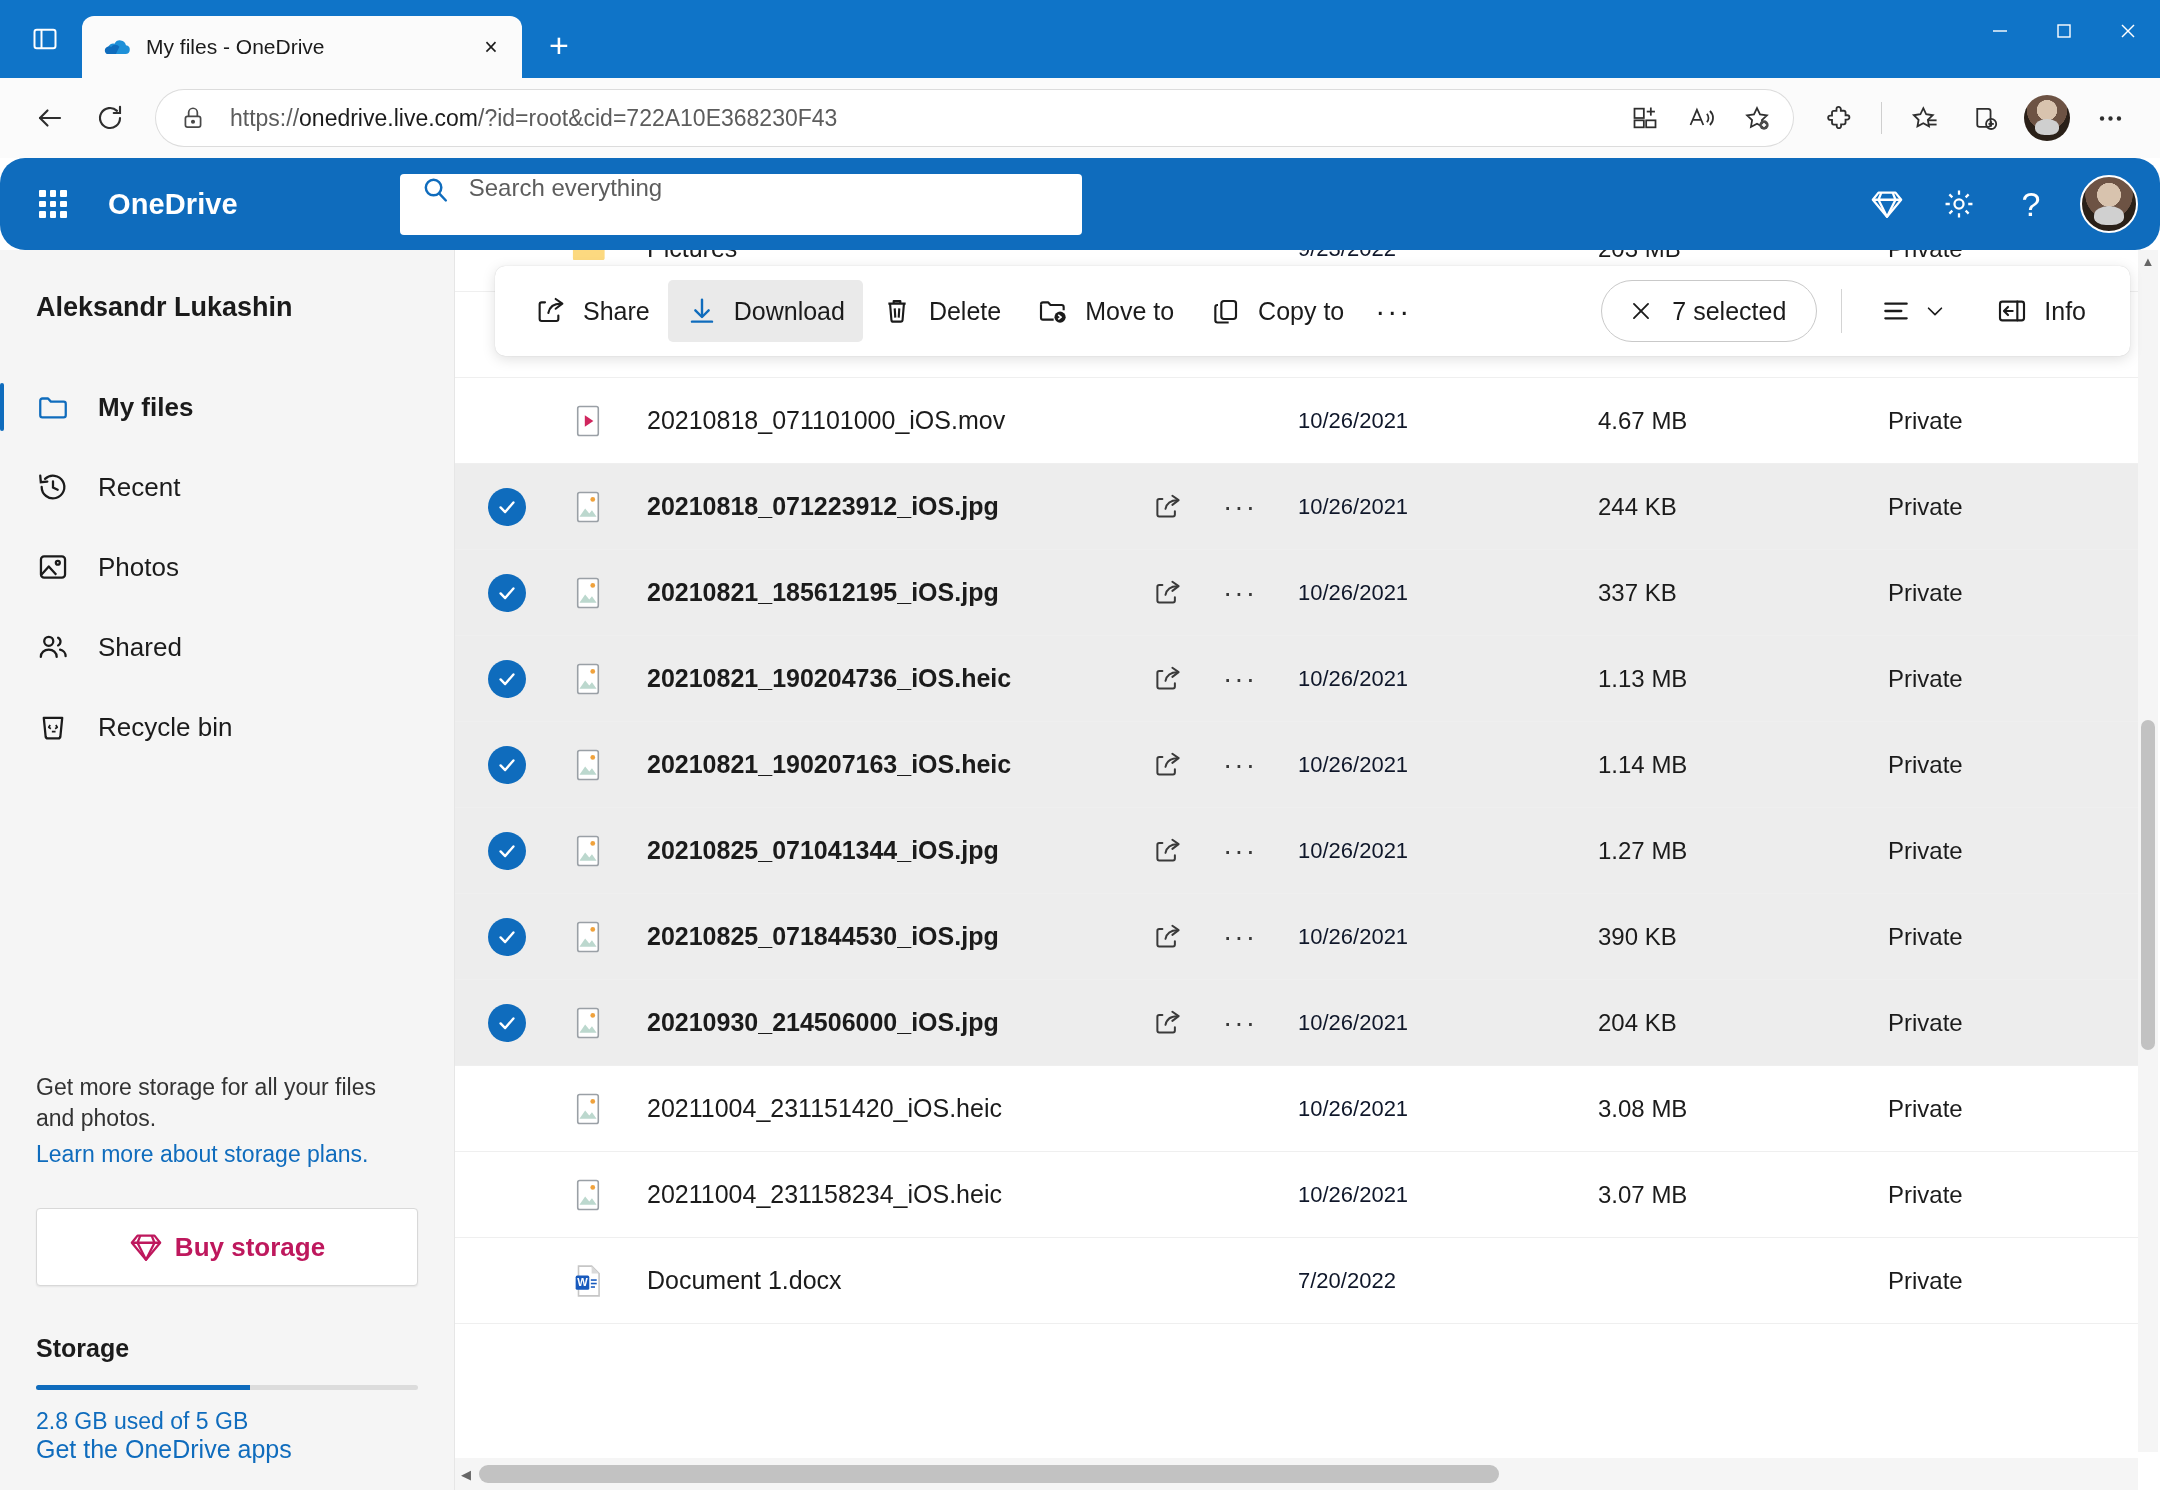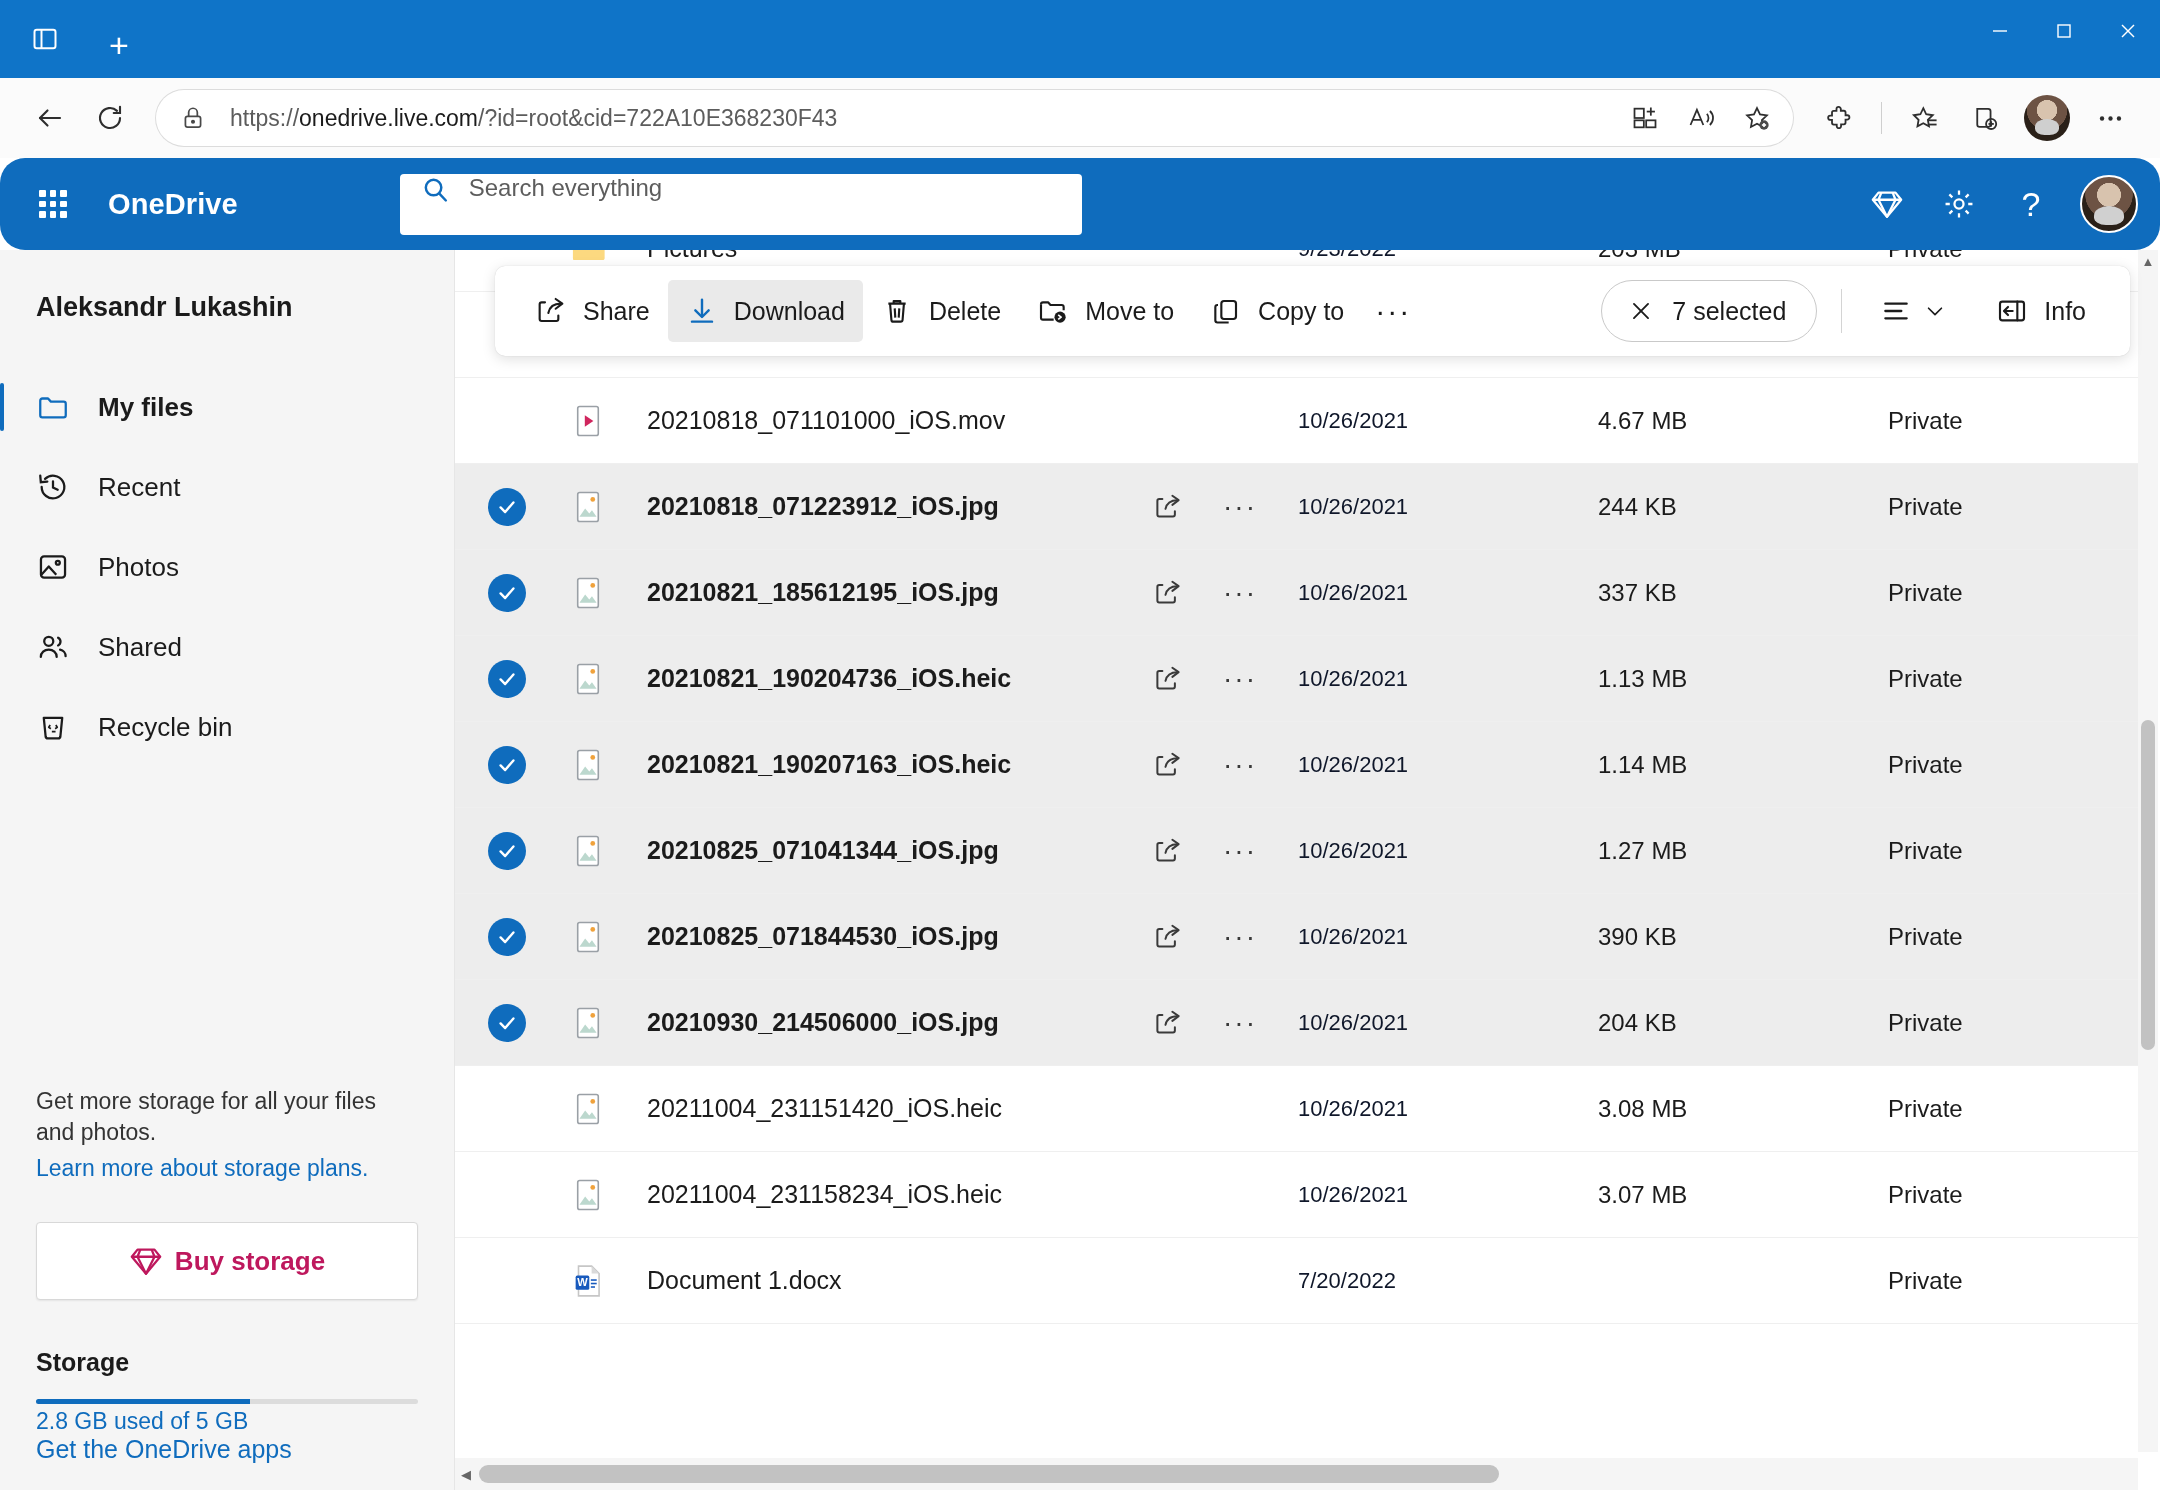--- a/index.html
+++ b/index.html
@@ -310,21 +310,21 @@
   }
   .storage-bar {
     margin-top: 22px;
     height: 5px;
     background: #dcdcdc;
     border-radius: 3px;
     overflow: hidden;
   }
   .storage-fill { height: 100%; background: #0f6cbd; }
   .storage-text {
-    margin-top: 4px;
+    margin-top: 18px;
     font-size: 23px;
     color: #0f6cbd;
   }
   .apps-link {
     margin-top: 42px;
     font-size: 25px;
     color: #0f6cbd;
   }
 
   
@@ -523,20 +523,28 @@
 <body>
 
 <div class="browser-titlebar">
   <div class="tab-side-btn">
     <svg viewBox="0 0 24 24" fill="none" stroke="#ffffff" stroke-width="1.7">
       <rect x="3" y="4" width="18" height="16" rx="2"></rect>
         <line x1="9" y1="4" x2="9" y2="20"></line>
     </svg>
   </div>
 
+  <div class="tab">
+    <svg class="tab-favicon" viewBox="0 0 32 24">
+      <path d="M9 20h15.5a5 5 0 0 0 .6-9.96A7 7 0 0 0 12 8.2 5.4 5.4 0 0 0 9 20Z" fill="#1e90d8"></path>
+      <path d="M3.2 20h10.4l4-8.2A5.6 5.6 0 0 0 8.2 12 4.1 4.1 0 0 0 3.2 20Z" fill="#0f6cbd"></path>
+    </svg>
+    <span class="tab-title">My files - OneDrive</span>
+    <span class="tab-close">×</span>
+  </div>
 
   <div class="new-tab">+</div>
 
   <div class="win-controls">
     <div class="win-btn">
       <svg viewBox="0 0 20 20" stroke="#fff" stroke-width="1.4">
           <line x1="3" y1="10" x2="17" y2="10"></line>
         </svg>
     </div>
     <div class="win-btn">

